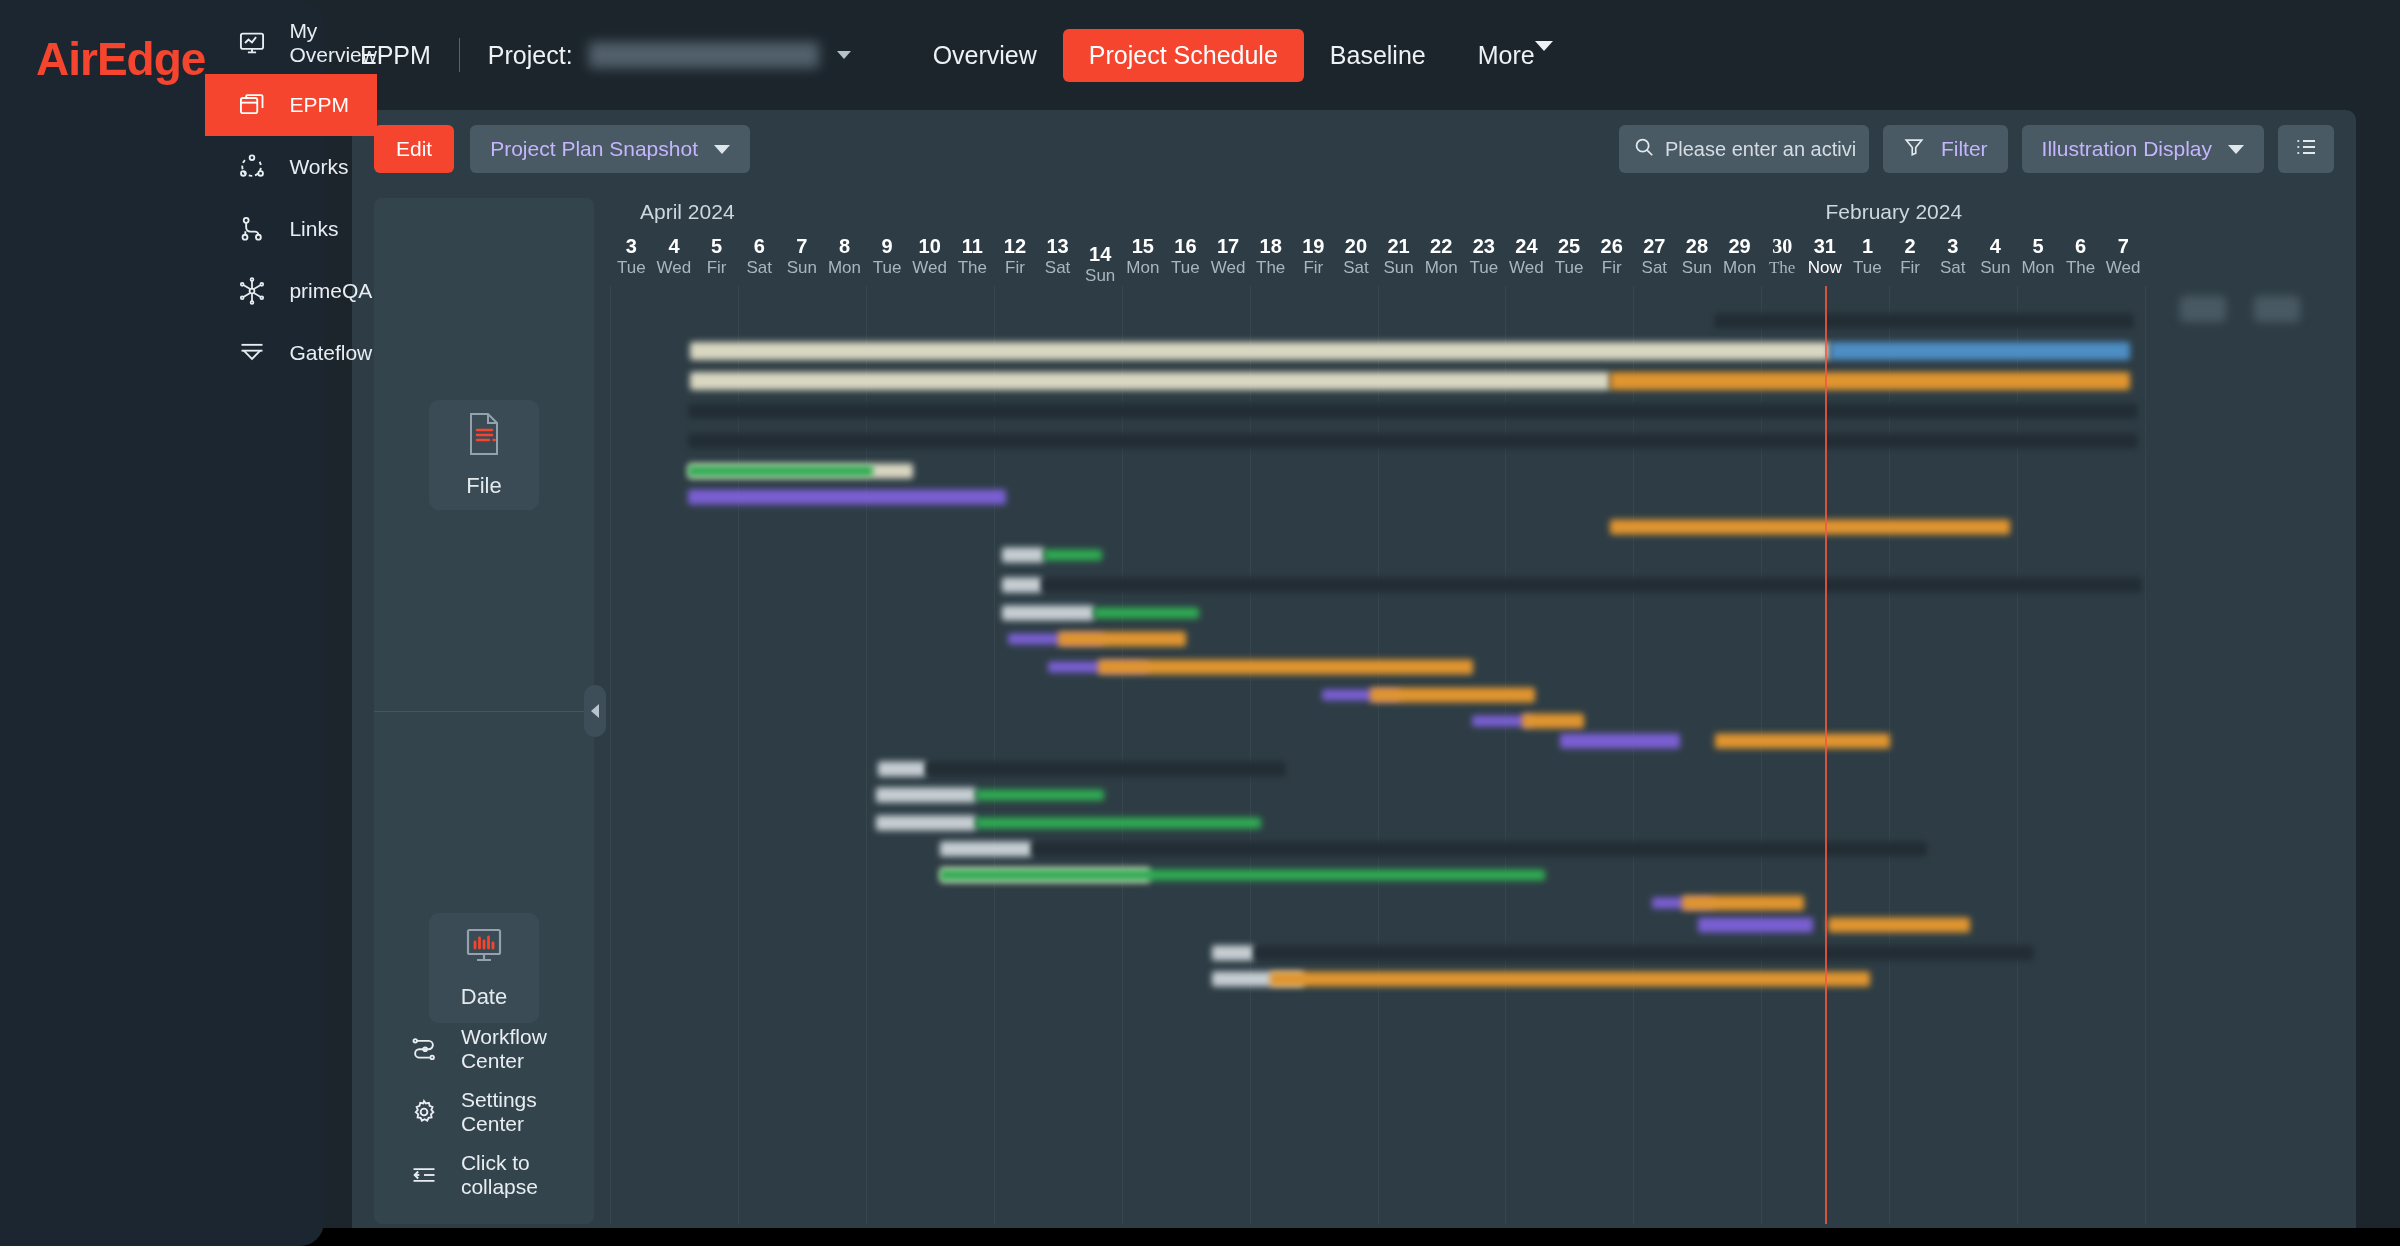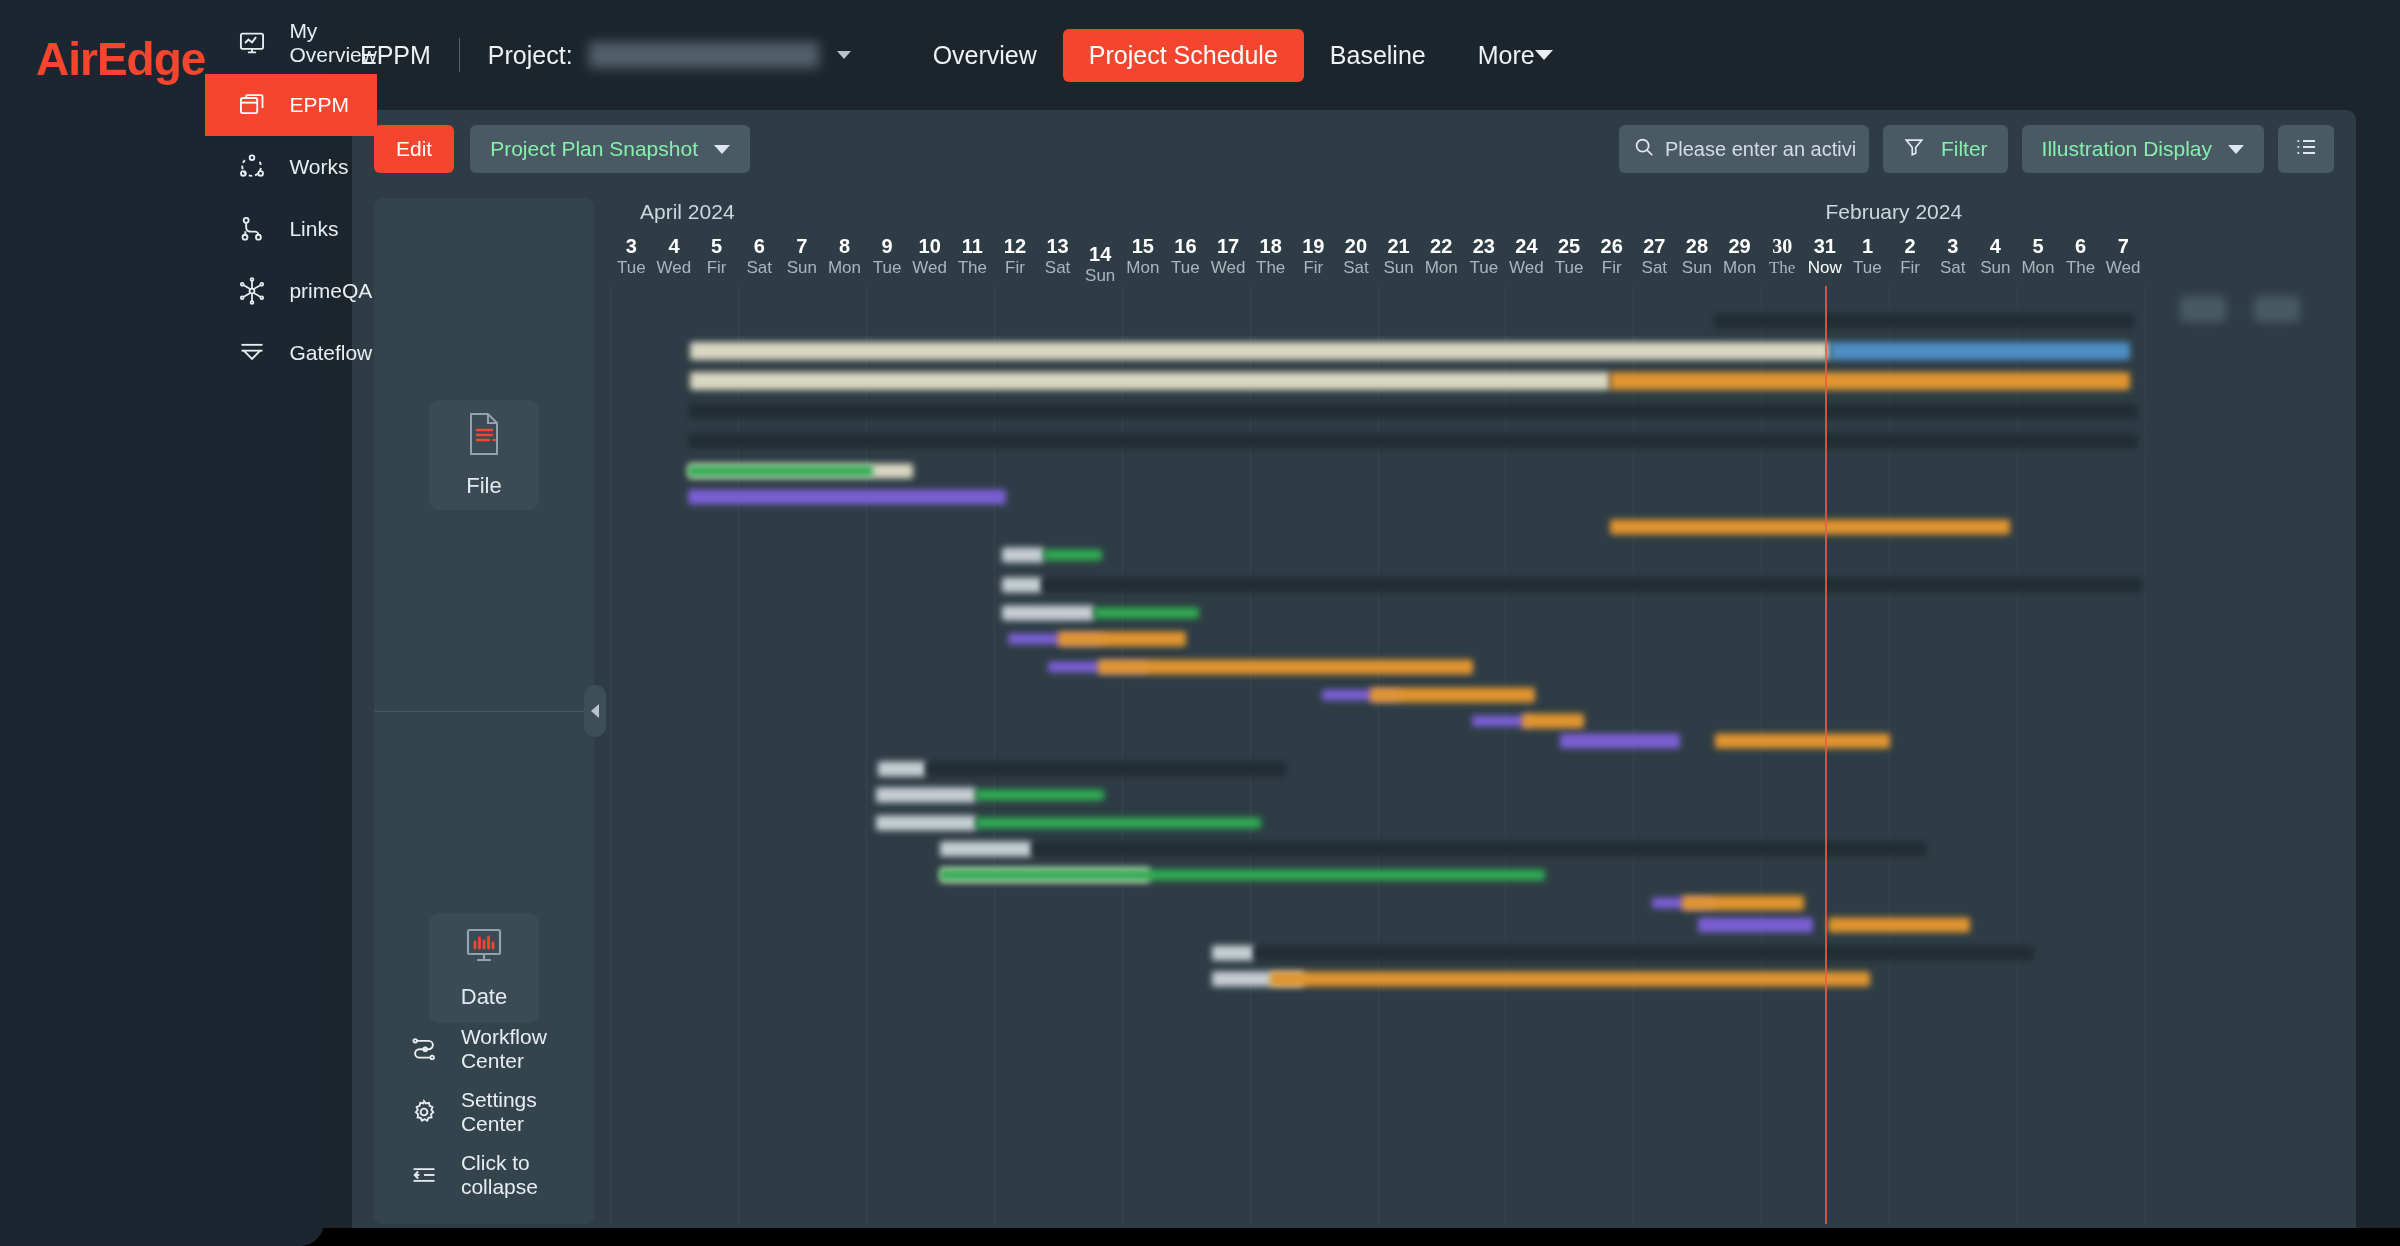--- a/index.html
+++ b/index.html
@@ -92,21 +92,21 @@
   }
   .tabs { display: flex; align-items: center; gap: 0; margin-left: 56px; }
   .tab {
     font-size: 25px; color: #eef2f5;
     padding: 12px 26px;
     border-radius: 6px;
     cursor: pointer;
     white-space: nowrap;
   }
   .tab.active { background: #f5452f; color: #fff; }
-  .tab-more { display: flex; align-items: center; gap: 0; }
+  .tab-more { display: flex; align-items: flex-start; gap: 0; }
   .caret-down {
     width: 0; height: 0;
     border-left: 9px solid transparent;
     border-right: 9px solid transparent;
     border-top: 10px solid #eef2f5;
   }
 
   
   .panel {
     margin: 0 44px 0 28px;
@@ -122,21 +122,21 @@
     display: flex; align-items: center;
     padding: 0 22px;
     gap: 16px;
   }
   .btn {
     height: 48px;
     border-radius: 6px;
     display: flex; align-items: center; justify-content: center;
     font-size: 21px;
     cursor: pointer;
-    color: #86efac;
+    color: #c4b5fd;
     padding: 0 20px;
     white-space: nowrap;
   }
   .btn-primary { background: #f5452f; color: #fff; padding: 0 22px; }
   .btn-grey { background: #4a5a64; gap: 16px; }
   .chev {
     width: 0; height: 0;
     border-left: 8px solid transparent;
     border-right: 8px solid transparent;
     border-top: 9px solid #dfe6eb;

